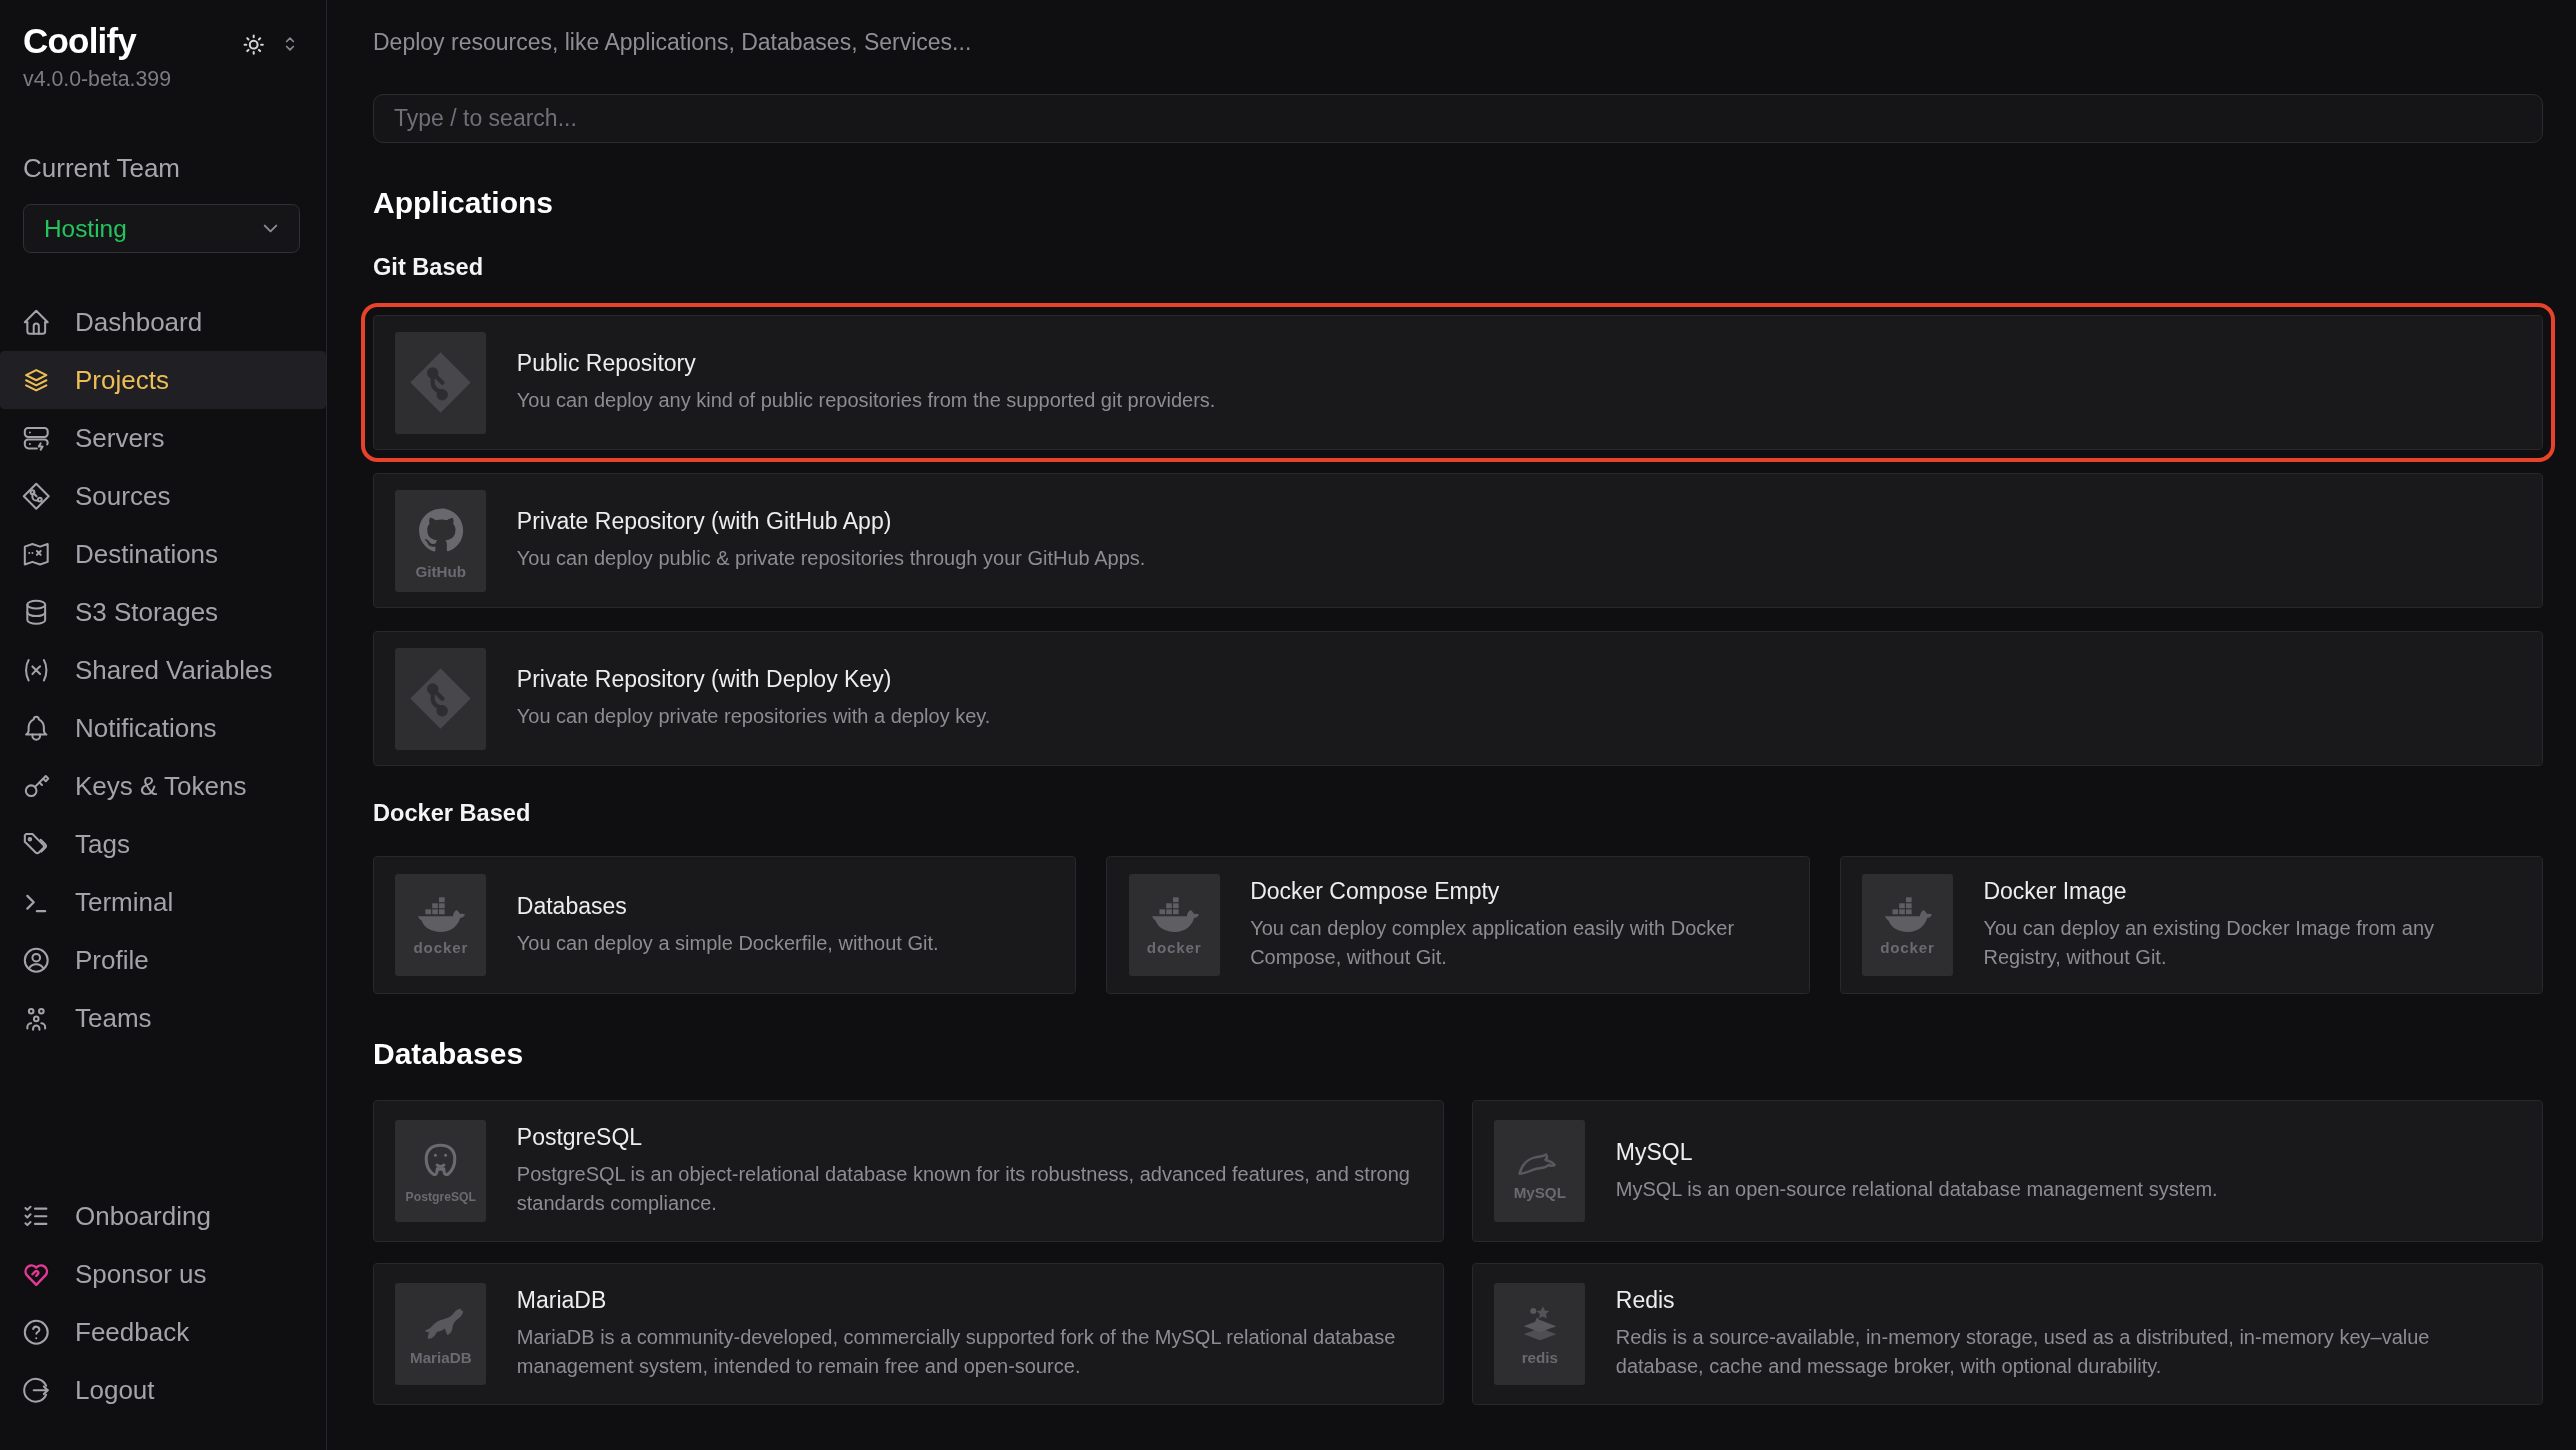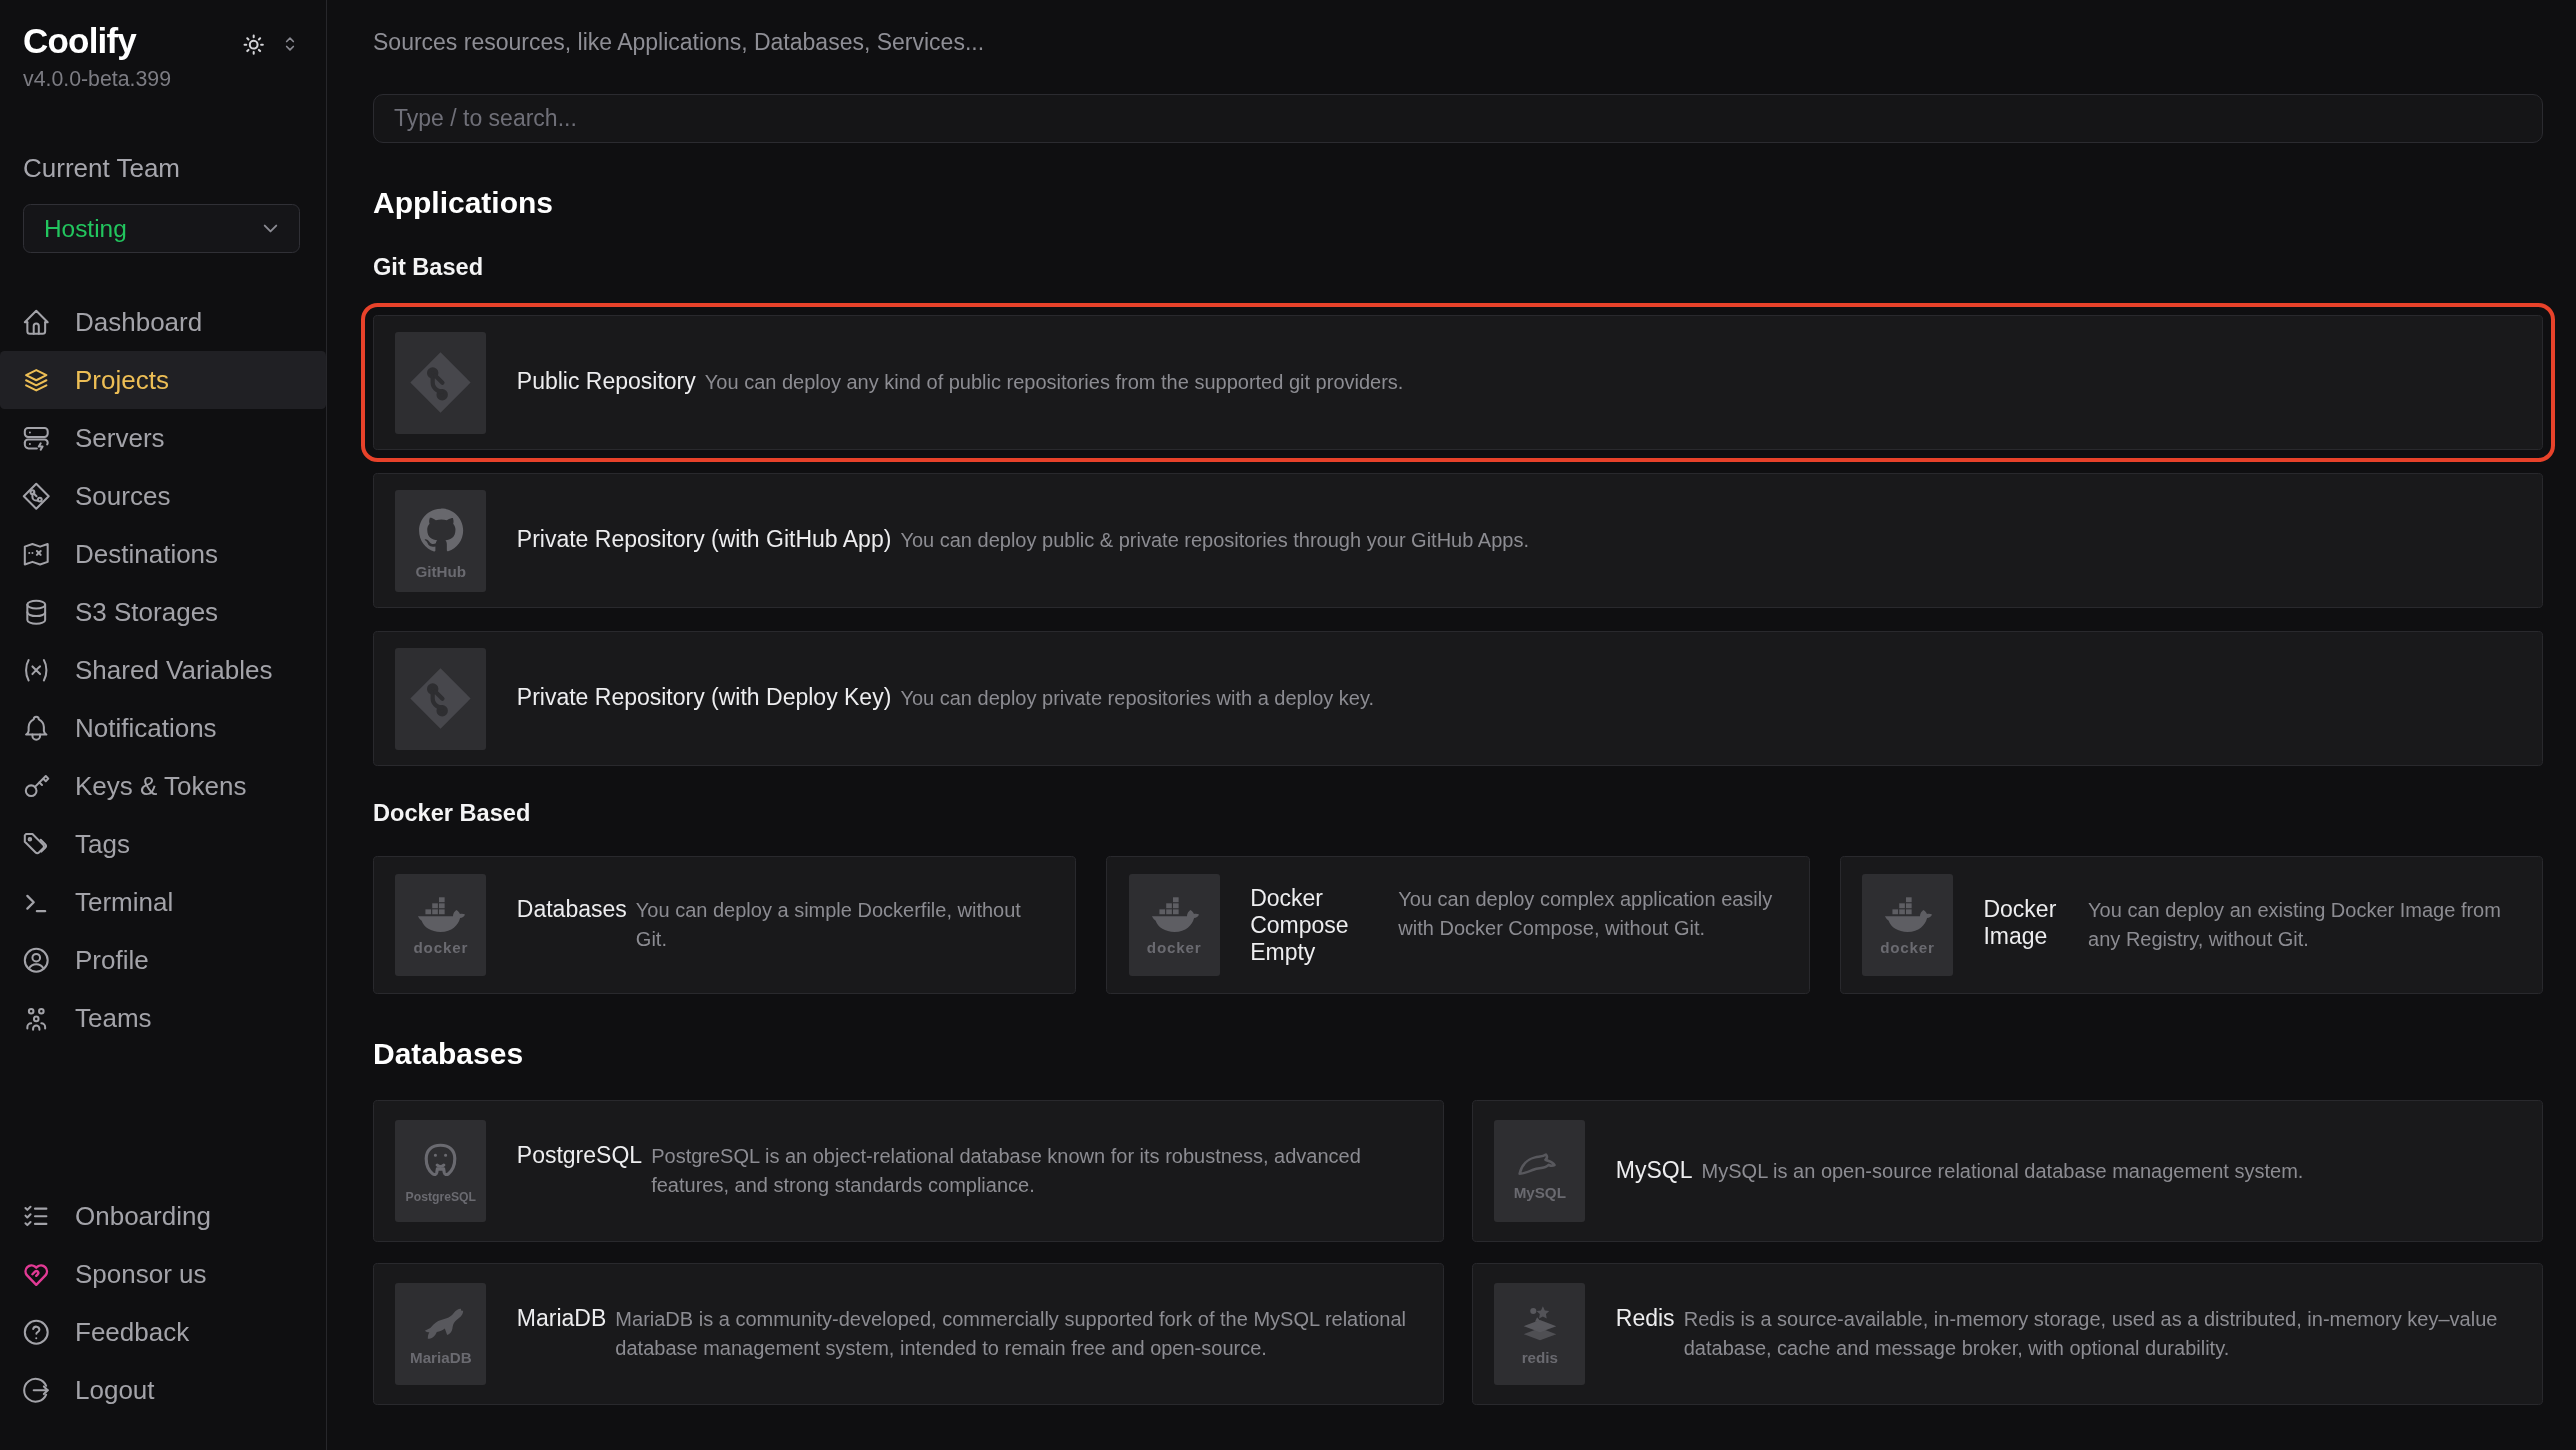--- a/index.html
+++ b/index.html
@@ -73,21 +73,21 @@
   .card.h186{height:142px;}
   .card.highlighted{outline:4.6px solid #e8422a;outline-offset:8.4px;}
   .icon-box{
     width:91px;height:102px;flex:0 0 91px;background:#2e2e31;border-radius:3px;
     display:flex;flex-direction:column;align-items:center;justify-content:center;gap:5px;
     overflow:hidden;
   }
   .icon-label{font-size:15.2px;color:#6a6a70;font-weight:700;line-height:1;}
   .icon-label.small{font-size:12.2px;font-weight:600;}
   .icon-label.lc{font-weight:600;letter-spacing:0.8px;}
-  .card-body{margin-left:30.5px;display:flex;flex-direction:row;gap:9.1px;}
+  .card-body{margin-left:30.5px;display:flex;flex-direction:column;gap:9.1px;}
   .card-title{font-size:23px;font-weight:500;color:#ededef;}
   .card-desc{font-size:20px;font-weight:500;color:#8c8c92;line-height:1.45;}
   svg{display:block;}
 </style>
 </head>
 <body>
 
 <aside class="sidebar">
   <div class="sb-head">
     <div class="app-name">Coolify</div>
@@ -294,21 +294,21 @@
             <path d="M10 12h11"></path>
             <path d="M18 9l3 3-3 3"></path>
           </svg>
         </span>
       <span>Logout</span>
     </div>
   </div>
 </aside>
 
 <main class="main">
-  <div class="subtitle">Sources resources, like Applications, Databases, Services...</div>
+  <div class="subtitle">Deploy resources, like Applications, Databases, Services...</div>
 
   <input class="search-input" type="text" placeholder="Type / to search..." style="">
 
   <h2 class="section">Applications</h2>
   <h3 class="subsection">Git Based</h3>
 
   <div class="stack">
 
     <div class="card h177 highlighted">
       <div class="icon-box">

